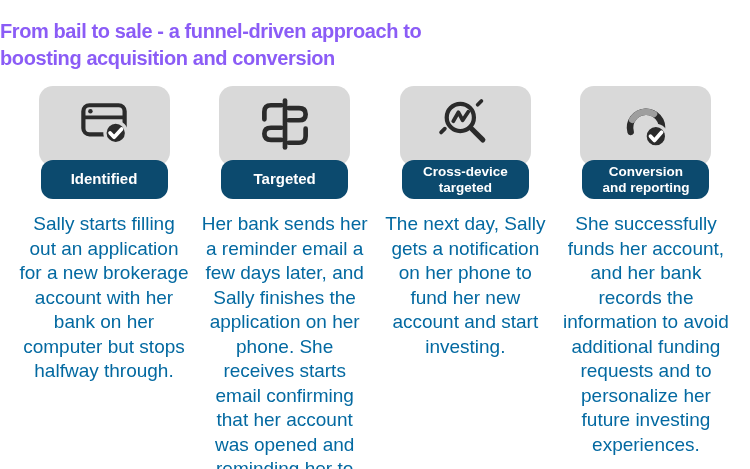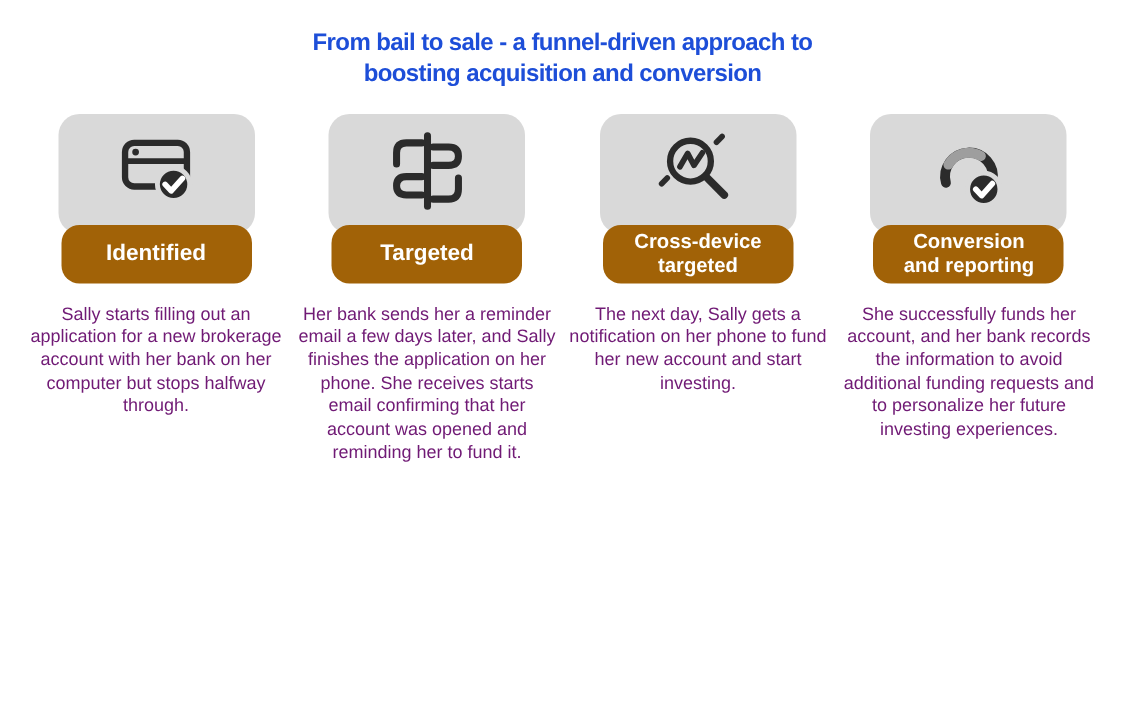--- a/index.html
+++ b/index.html
@@ -6,26 +6,26 @@
   body {
     width: 750px; height: 469px;
     font-family: "Liberation Sans", sans-serif;
     color: #1d1d1d;
     overflow: hidden;
   }
   .canvas { position: relative; width: 750px; height: 469px; background: #ffffff; }
 
   .title {
     margin: 18px auto 0;
-    text-align: center;
-    font-size: 16px;
+    text-align: left;
+    font-size: 20px;
     font-weight: bold;
     letter-spacing: -0.4px;
     line-height: 1.33;
-    color: #1d4ed8;
+    color: #8b5cf6;
     white-space: pre-line;
   }
 
   .steps {
     display: flex;
     justify-content: space-between;
     padding: 0 18px;
     margin-top: 15px;
   }
   .step {
@@ -39,41 +39,41 @@
     background: #d9d9d9;
     border-radius: 14px;
     display: flex; align-items: center; justify-content: center;
   }
   .icon-box svg { display: block; margin-top: -4px; }
 
   .pill {
     margin-top: -6px;
     width: 127px; height: 39px;
     box-sizing: border-box;
-    background: #a16207;
+    background: #0c4a6e;
     border-radius: 12px;
     color: #ffffff;
     font-weight: bold;
     font-size: 15px;
     line-height: 1.1;
     display: flex; align-items: center; justify-content: center;
     text-align: center;
     white-space: pre-line;
     position: relative;
     z-index: 2;
   }
   .pill.two-line { font-size: 13.5px; line-height: 1.18; }
 
   .desc {
     margin-top: 13px;
     width: 172px;
     text-align: center;
-    font-size: 12px;
+    font-size: 19px;
     line-height: 1.29;
-    color: #701a75;
+    color: #0369a1;
   }
 </style>
 </head>
 <body>
 
 <div class="canvas">
 
   <div class="title">From bail to sale - a funnel-driven approach to
 boosting acquisition and conversion</div>
 

